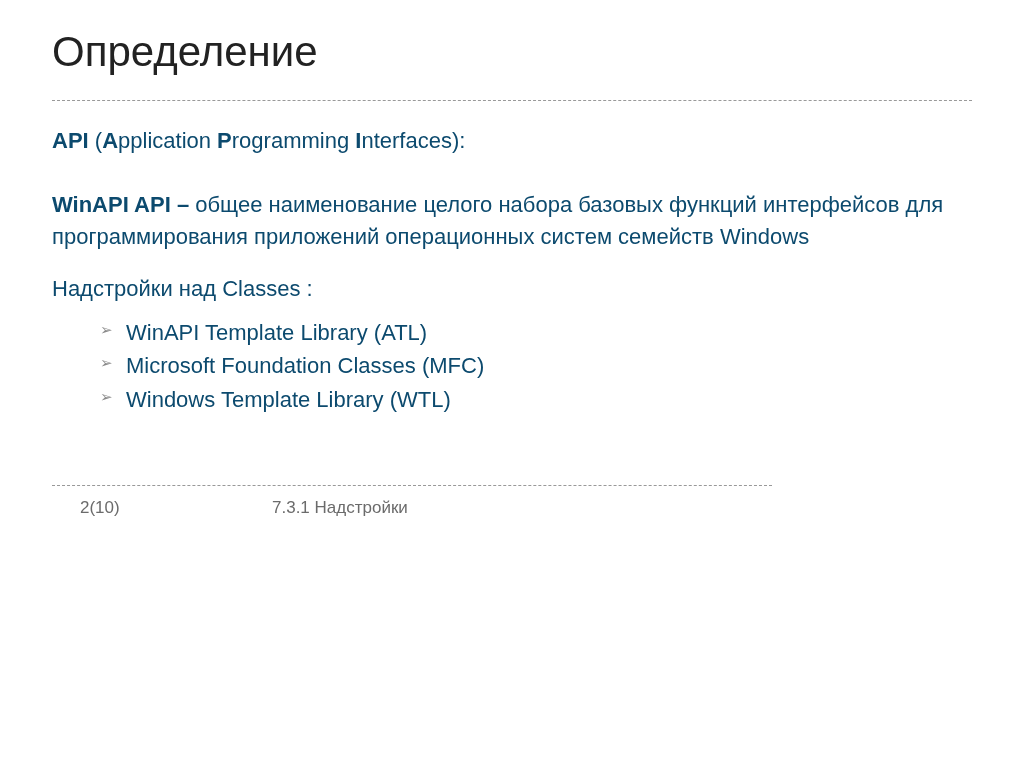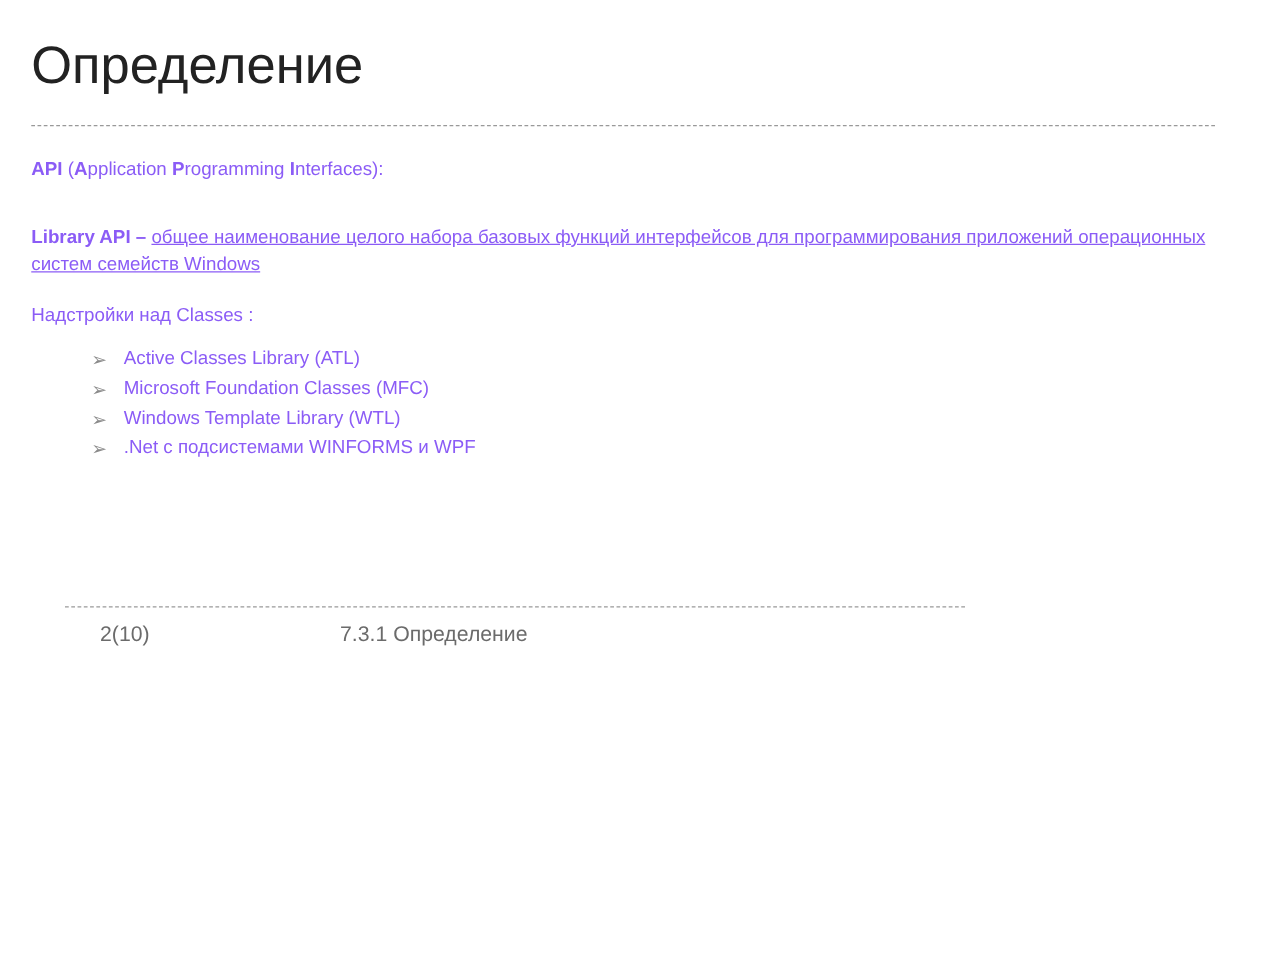--- a/index.html
+++ b/index.html
@@ -8,37 +8,37 @@
     height: 767px;
     background: #fff;
     font-family: Arial, Helvetica, sans-serif;
     color: #000;
     overflow: hidden;
   }
   .slide {
     position: relative;
     width: 1024px;
     height: 540px;
-    padding: 28px 52px 0 25px;
+    padding: 28px 52px 0 52px;
   }
   .title {
     font-size: 42px;
     font-weight: 400;
     color: #222;
     margin-bottom: 24px;
   }
   .hr-dashed {
     border: none;
     border-top: 1px dashed #999;
     margin: 0 0 24px 0;
   }
   .content {
-    font-size: 15px;
+    font-size: 22px;
     line-height: 1.45;
-    color: #8b5cf6;
+    color: #0c4a6e;
   }
   .para {
     margin-bottom: 12px;
   }
   .bold { font-weight: 700; }
   .bullet-o {
     position: relative;
     padding-left: 82px;
     margin-bottom: 10px;
   }
@@ -100,44 +100,41 @@
   <div class="content">
 
     <div class="para">
       <span class="bold">API</span><span> (</span><span class="fl">A</span><span>pplication </span><span class="fl">P</span><span>rogramming </span><span class="fl">I</span><span>nterfaces):</span>
     </div>
 
 
     <div class="section-gap"></div>
 
     <div class="para" style="padding-left:0;">
-      <span class="bold">Library API – </span><span style="display:inline;text-decoration:underline;">общее наименование целого набора базовых функций интерфейсов для программирования приложений операционных систем семейств Windows</span>
+      <span class="bold">WinAPI API – </span><span style="display:inline;">общее наименование целого набора базовых функций интерфейсов для программирования приложений операционных систем семейств Windows</span>
     </div>
     <div style="padding-left:44px; margin-top:-12px; margin-bottom:12px;"></div>
 
     <div class="section-gap"></div>
 
     <div class="para">Надстройки над Classes :</div>
 
     <div class="bullet-arrow">
-      <span>Active Classes Library (ATL)</span>
+      <span>WinAPI Template Library (ATL)</span>
     </div>
     <div class="bullet-arrow">
       <span>Microsoft Foundation Classes (MFC)</span>
     </div>
     <div class="bullet-arrow">
       <span>Windows Template Library (WTL)</span>
-    </div>
-    <div class="bullet-arrow">
-      <span>.Net с подсистемами WINFORMS и WPF</span>
     </div>
 
   </div>
 
   <div class="footer">
     <hr class="footer-line">
     <div class="footer-row">
       <div class="page-num">2(10)</div>
-      <div class="footer-title">7.3.1 Определение</div>
+      <div class="footer-title">7.3.1 Надстройки</div>
     </div>
   </div>
 
 </div>
 
 </body></html>

